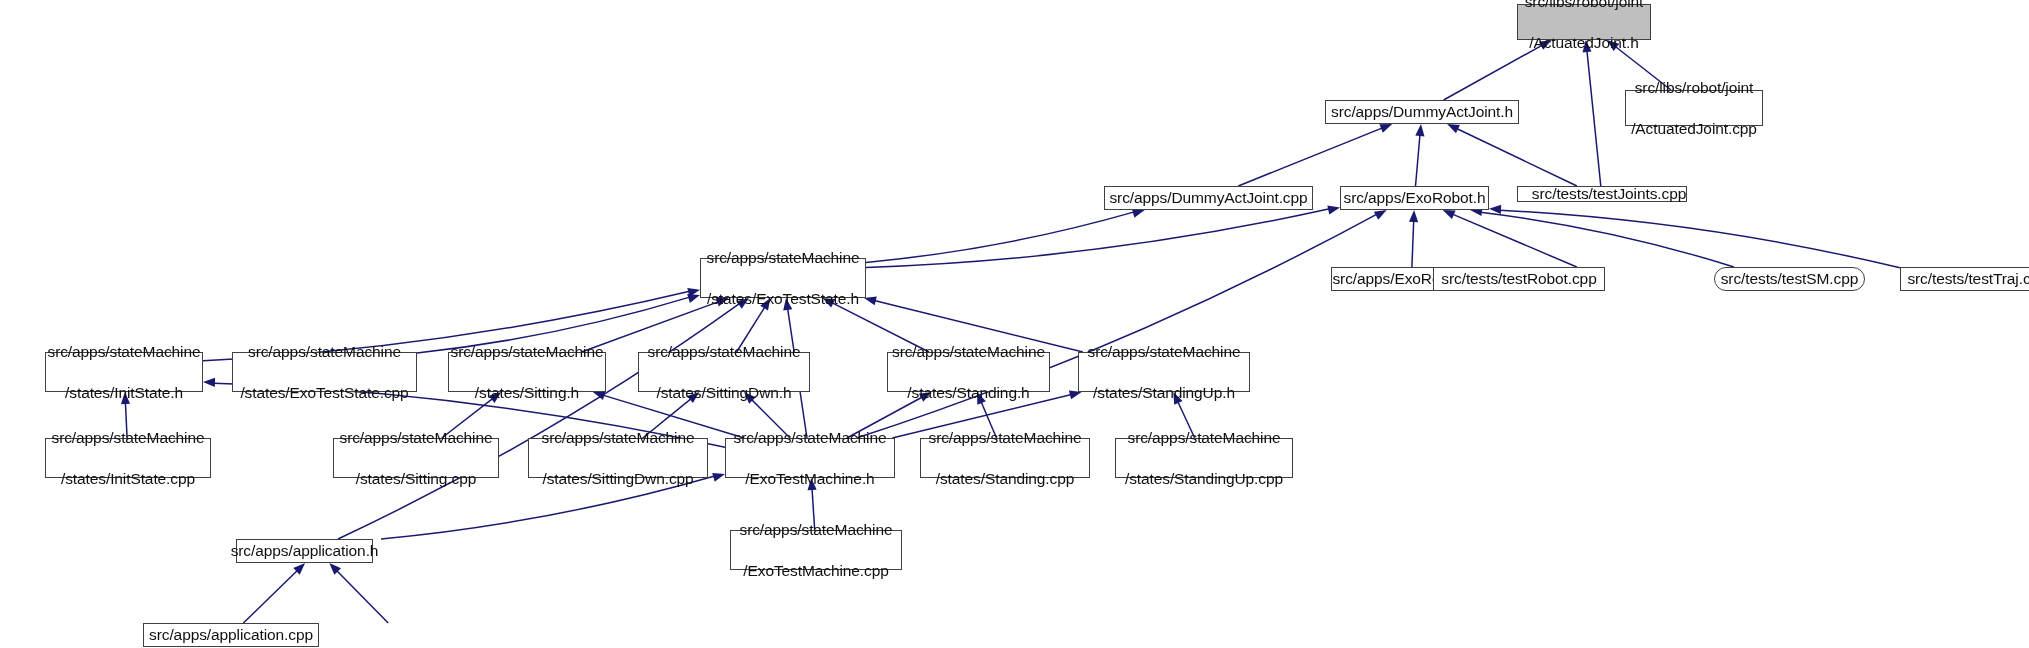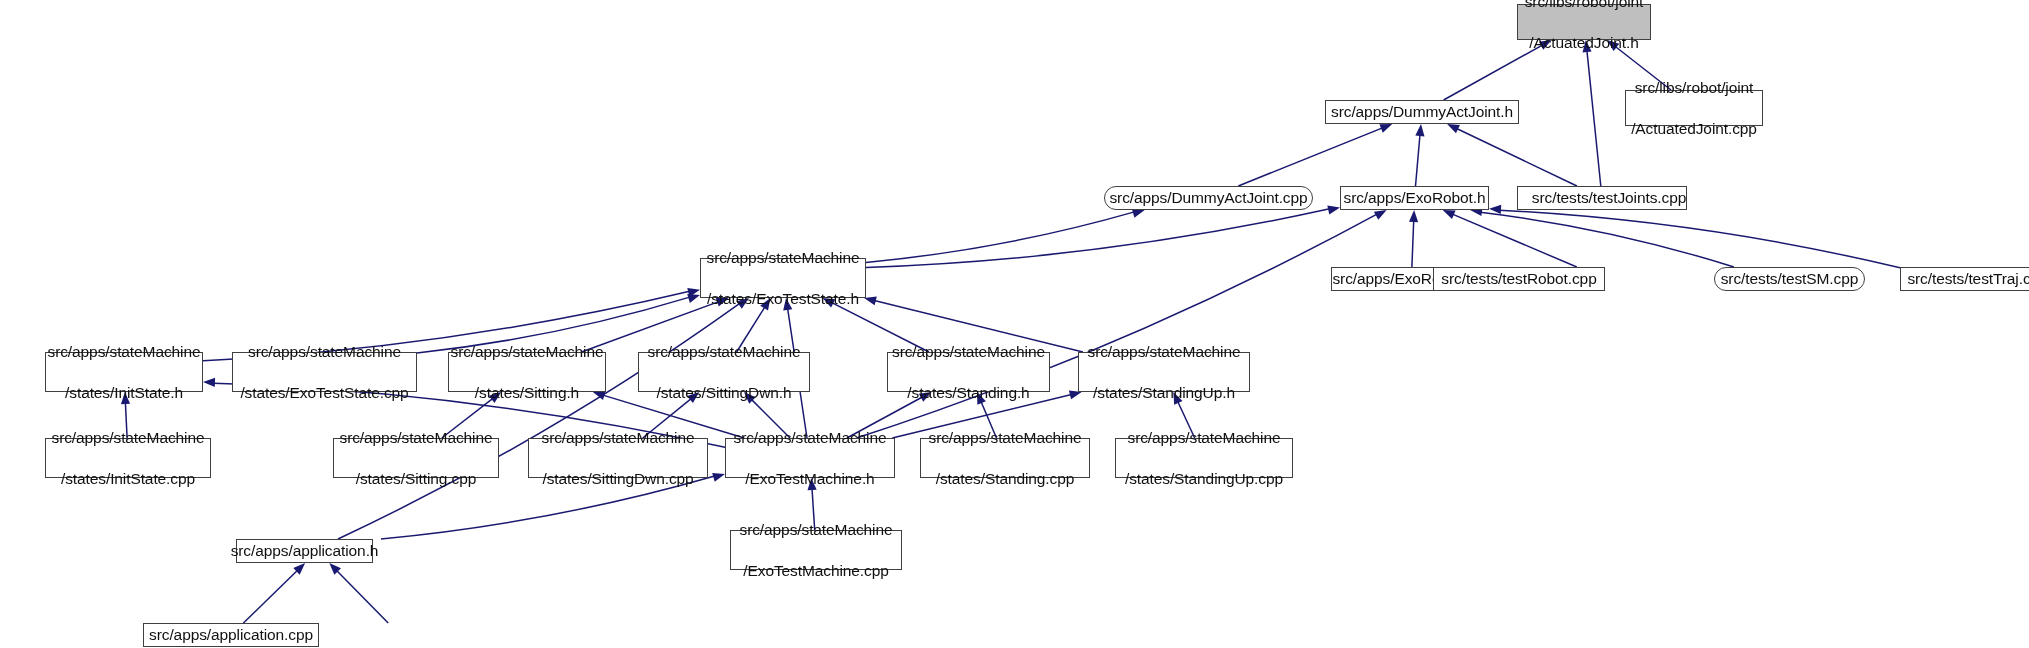--- a/index.html
+++ b/index.html
@@ -129,27 +129,27 @@
         <span class="ln">src/libs/robot/joint</span>
         <span class="ln">/ActuatedJoint.h</span>
       </div>
       <div class="gnode" style="left: 1325px; top: 100px; width: 194px; height: 24px;">
         <span class="ln">src/apps/DummyActJoint.h</span>
       </div>
       <div class="gnode" style="left: 1625px; top: 90px; width: 138px; height: 36px;">
         <span class="ln">src/libs/robot/joint</span>
         <span class="ln">/ActuatedJoint.cpp</span>
       </div>
-      <div class="gnode" style="left: 1104px; top: 186px; width: 209px; height: 24px; border-radius: 12px;">
+      <div class="gnode" style="left: 1104px; top: 186px; width: 209px; height: 24px;">
         <span class="ln">src/apps/DummyActJoint.cpp</span>
       </div>
       <div class="gnode" style="left: 1340px; top: 186px; width: 149px; height: 24px;">
         <span class="ln">src/apps/ExoRobot.h</span>
       </div>
-      <div class="gnode" style="left: 1517px; top: 186px; width: 170px; height: 24px; padding-left: 14px;">
+      <div class="gnode" style="left: 1517px; top: 186px; width: 170px; height: 16px; padding-left: 14px;">
         <span class="ln">src/tests/testJoints.cpp</span>
       </div>
       <div class="gnode" style="left: 700px; top: 258px; width: 166px; height: 40px;">
         <span class="ln">src/apps/stateMachine</span>
         <span class="ln">/states/ExoTestState.h</span>
       </div>
       <div class="gnode" style="left: 1331px; top: 267px; width: 161px; height: 24px;">
         <span class="ln">src/apps/ExoRobot.cpp</span>
       </div>
       <div class="gnode" style="left: 1433px; top: 267px; width: 172px; height: 24px;">

